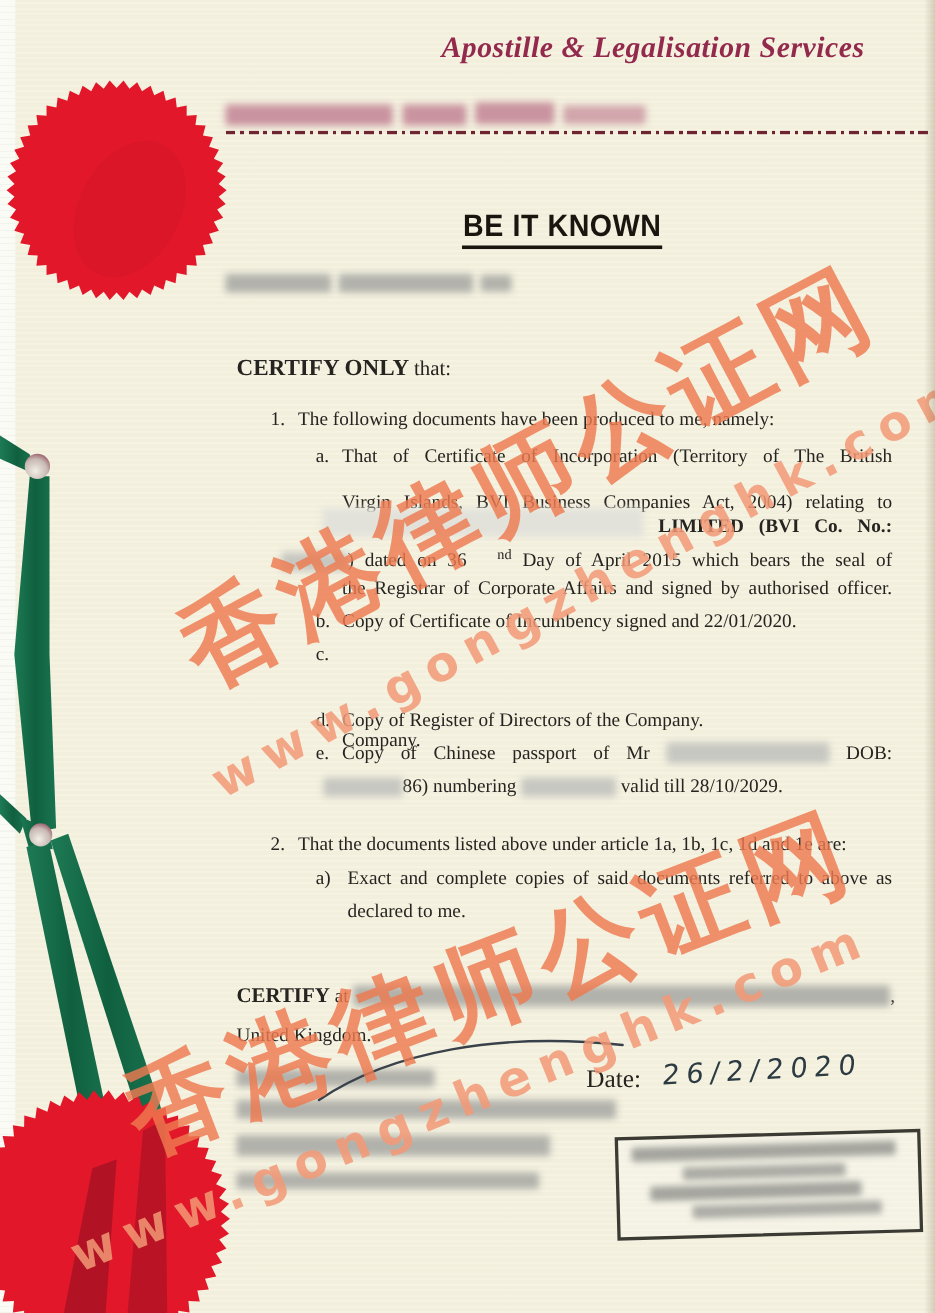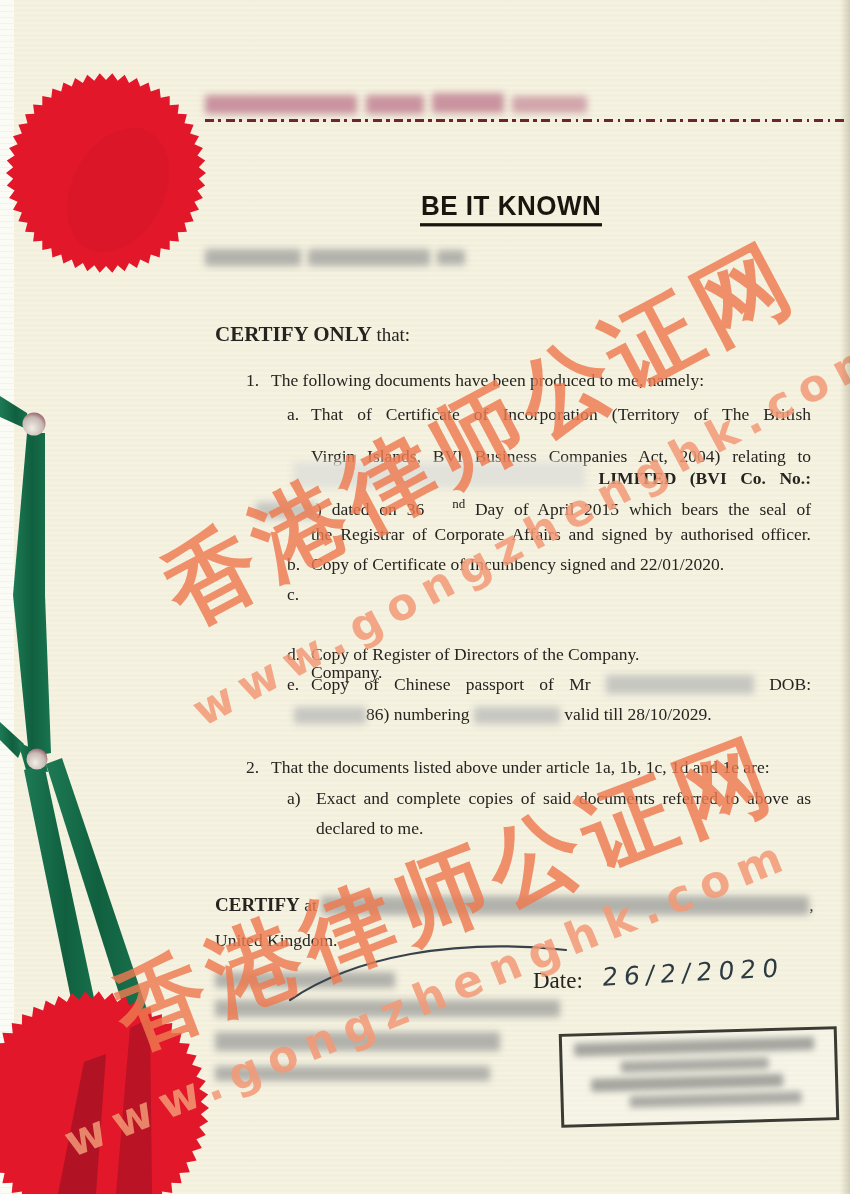--- a/index.html
+++ b/index.html
@@ -57,20 +57,21 @@
   #wm2-url{left:38px;top:972px;transform:rotate(-22deg);}
   #deco{position:absolute;left:0;top:0;z-index:5;pointer-events:none;}
 </style>
 </head>
 <body>
 
 <div id="page">
 
   <div class="abs" id="left-strip"></div>
 
+  <div class="abs" id="header-title">Apostille &amp; Legalisation Services</div>
 
   <div class="redact pink" style="left:205px;top:95px;width:152px;height:19px;"></div>
   <div class="redact pink" style="left:366px;top:95px;width:58px;height:19px;"></div>
   <div class="redact pink" style="left:432px;top:93px;width:72px;height:20px;"></div>
   <div class="redact pink" style="left:512px;top:96px;width:75px;height:17px;opacity:.8;"></div>
   <div class="abs dashdot"></div>
 
   <div class="abs" id="heading">BE IT KNOWN</div>
 
   <div class="redact gray" style="left:205px;top:249px;width:96px;height:17px;"></div>

